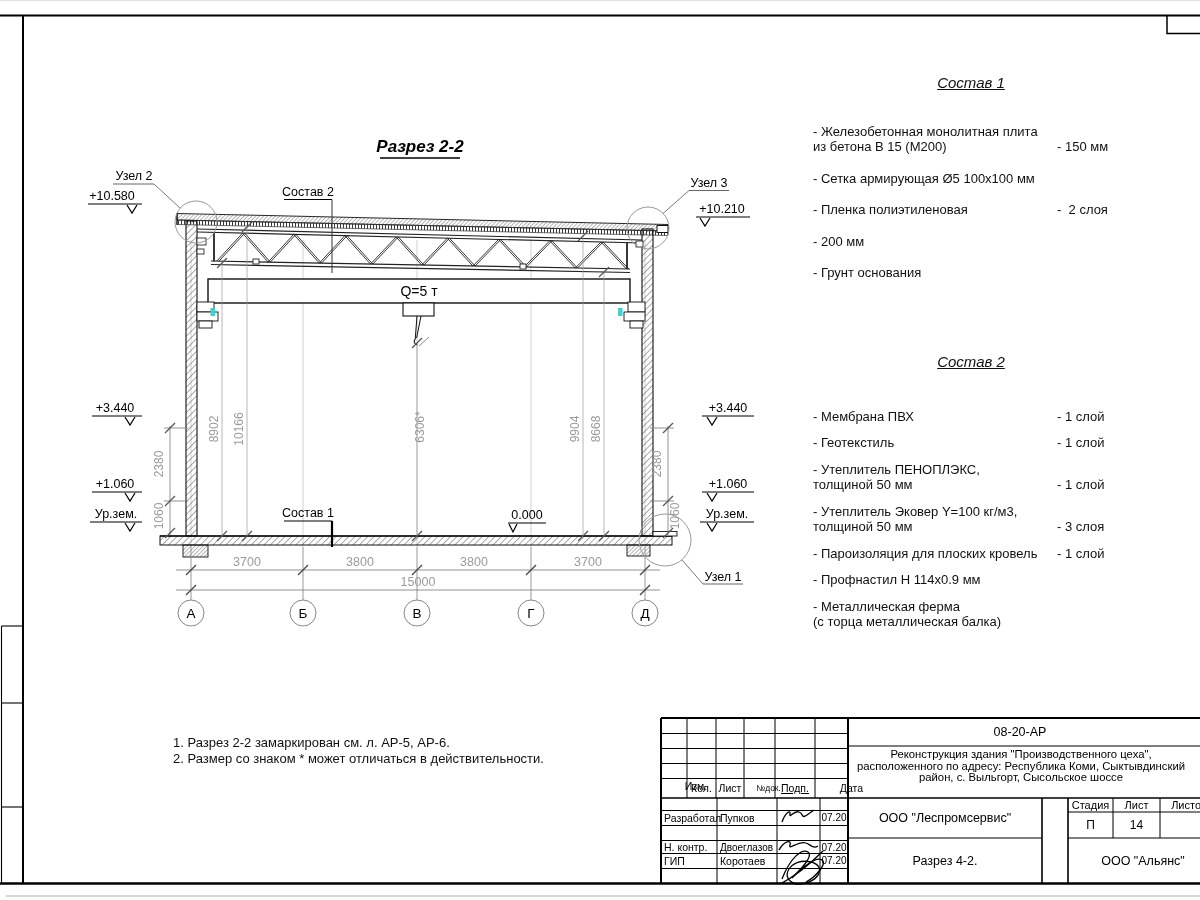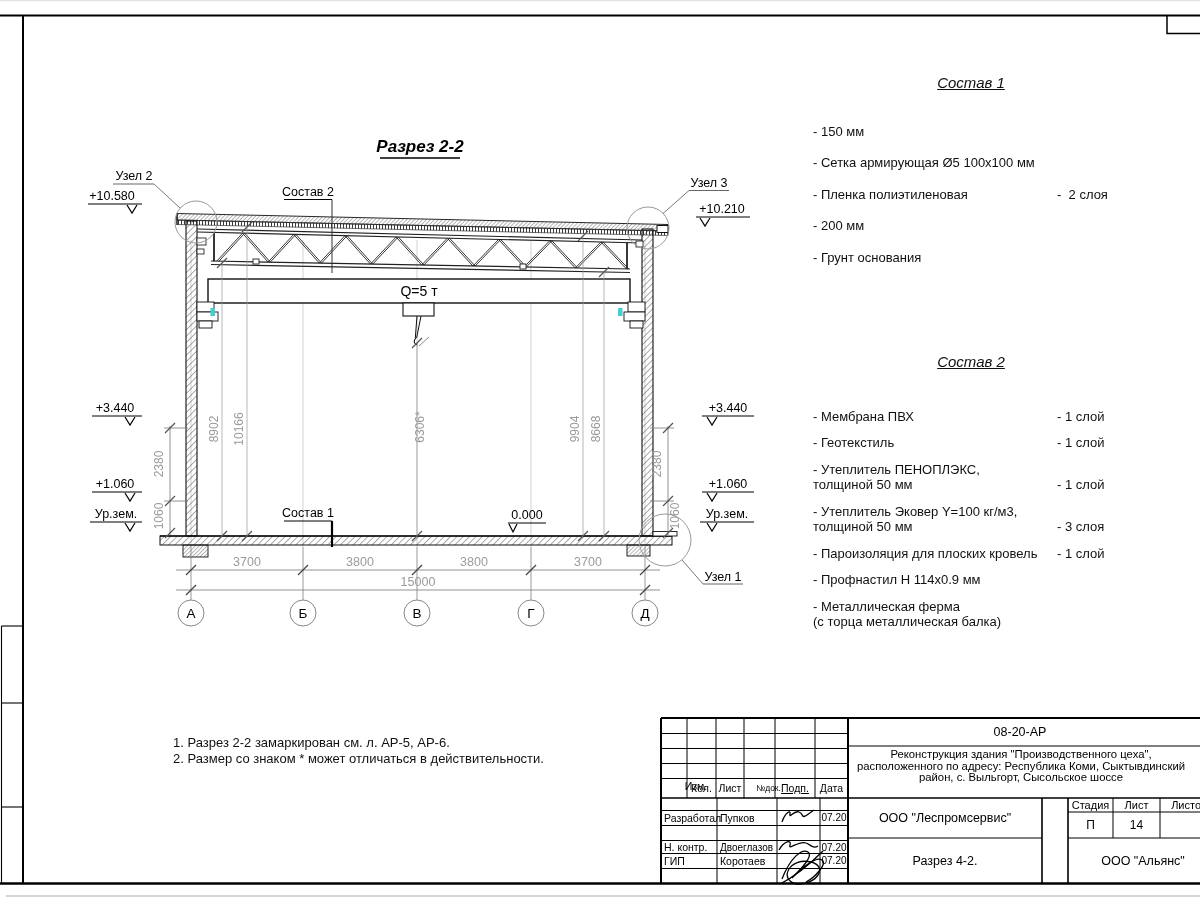--- a/index.html
+++ b/index.html
@@ -330,20 +330,24 @@
     <path d="M779,850 C784,841 792,839 790,845 C788,851 799,840 806,843 C811,845 813,849 818,846"></path>
     <path d="M782,879 C790,858 802,848 808,852 C814,856 800,870 792,878 C802,868 816,856 822,860 C828,864 814,878 806,882"></path>
     <path d="M796,884 C778,879 790,857 811,862 C828,866 818,885 796,884"></path>
     <path d="M780,884 C796,876 812,862 823,851"></path>
   </g>
 </svg>
 
 <div class="ov listblock list1" style="left:813px;top:75px;">
   <div class="listhead">Состав 1</div>
   <div class="li">
+    <div class="nm">
+        <span>- Железобетонная  монолитная плита</span>
+        <span>из бетона В 15 (М200)</span>
+      </div>
     <div class="val">- 150 мм</div>
   </div>
   <div class="li">
     <div class="nm">
         <span>- Сетка армирующая Ø5 100x100 мм</span>
       </div>
     <div class="val"></div>
   </div>
   <div class="li">
     <div class="nm">
@@ -415,21 +419,21 @@
   <div>1. Разрез 2-2 замаркирован см. л. АР-5, АР-6.</div>
   <div>2. Размер со знаком * может отличаться в действительности.</div>
 </div>
 
 <div>
   <div class="tbc" style="left:661px;top:778px;width:26px;height:16px;padding-left:22px;">Изм.</div>
   <div class="tbc" style="left:687px;top:778px;width:29px;height:20px;">Кол.</div>
   <div class="tbc" style="left:716px;top:778px;width:28px;height:20px;">Лист</div>
   <div class="tbc f9" style="left:744px;top:778px;width:31px;height:20px;margin-left:9px;">№док.</div>
   <div class="tbc" style="left:775px;top:778px;width:40px;height:20px;text-decoration:underline;">Подп.</div>
-  <div class="tbc" style="left:815px;top:778px;width:33px;height:20px;">Дата</div>
+  <div class="tbc" style="left:815px;top:778px;width:33px;height:20px;padding-left:20px;">Дата</div>
 
   <div class="tbc tbl" style="left:661px;top:810px;width:56px;height:15px;">Разработал</div>
   <div class="tbc tbl" style="left:717px;top:810px;width:60px;height:15px;">Пупков</div>
   <div class="tbc f10" style="left:820px;top:810px;width:28px;height:15px;">07.20</div>
 
   <div class="tbc tbl" style="left:661px;top:840px;width:56px;height:14px;">Н. контр.</div>
   <div class="tbc tbl f10" style="left:717px;top:840px;width:60px;height:14px;">Двоеглазов</div>
   <div class="tbc f10" style="left:820px;top:840px;width:28px;height:14px;">07.20</div>
 
   <div class="tbc tbl" style="left:661px;top:853px;width:56px;height:15px;">ГИП</div>

